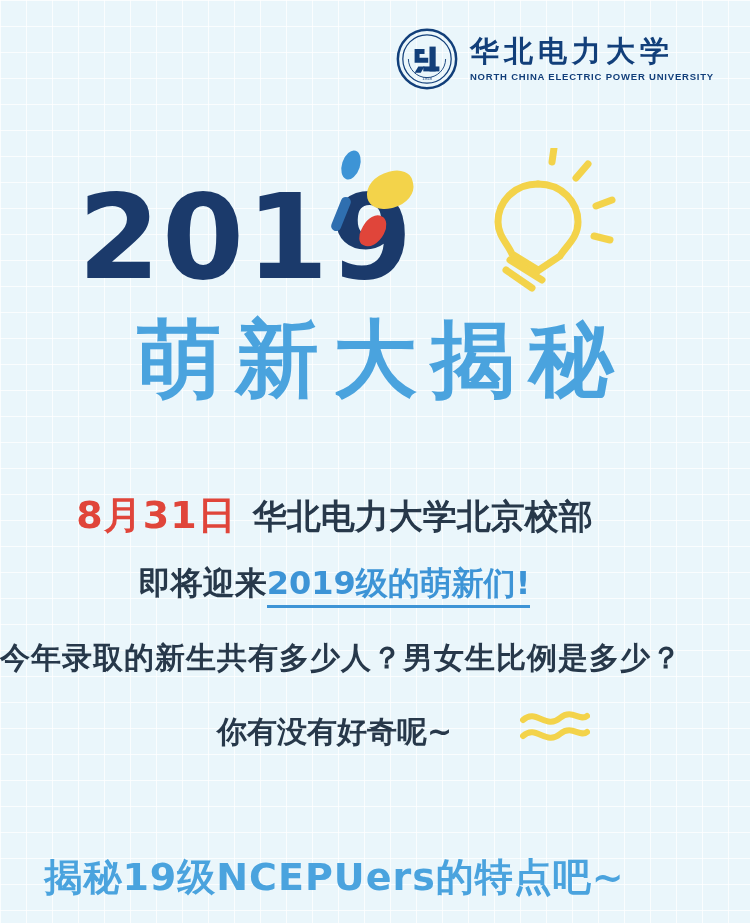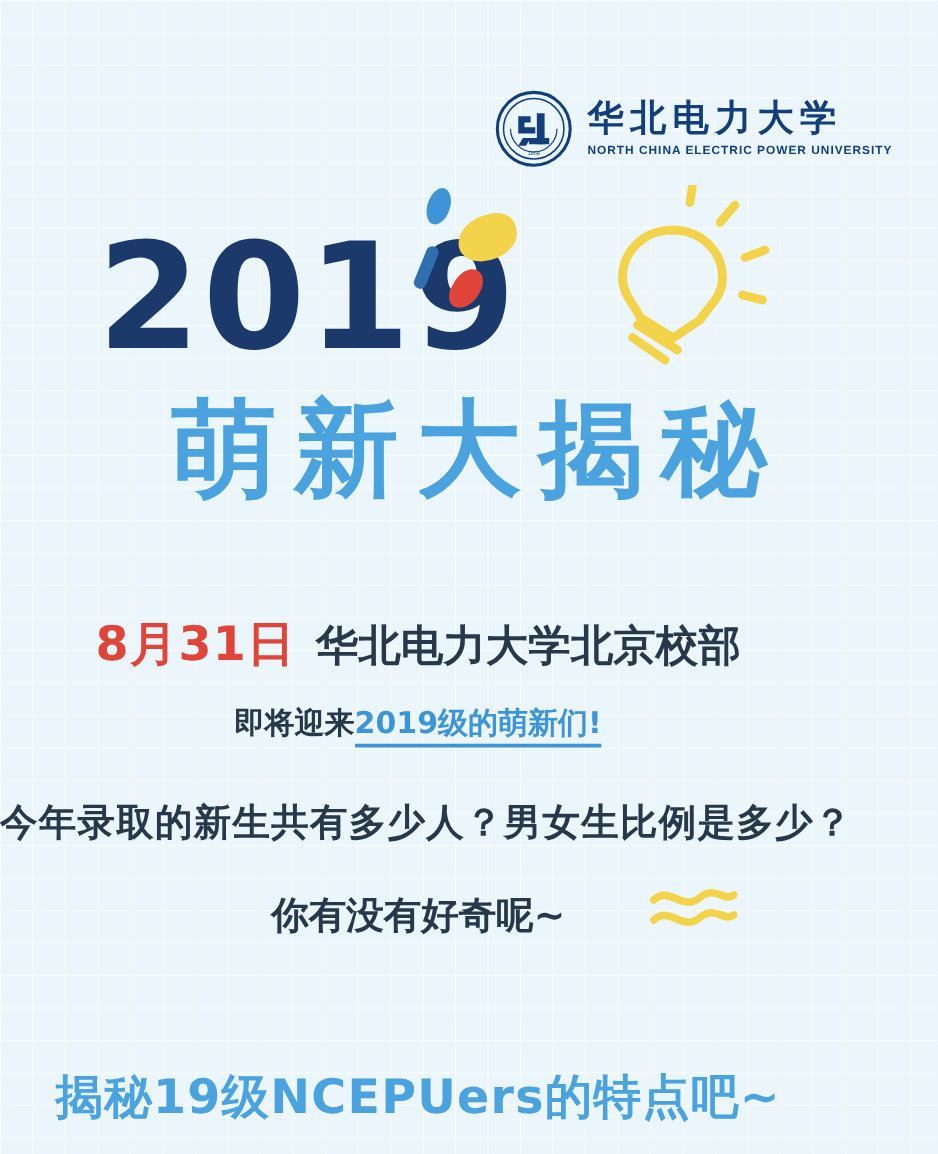--- a/index.html
+++ b/index.html
@@ -27,21 +27,20 @@
   }
 
   
   .logo-block {
     position: absolute;
     top: 28px;
     right: 36px;
     display: flex;
     align-items: center;
     gap: 12px;
-    margin-top: 44px;
   }
   .logo-mark {
     width: 62px;
     height: 62px;
     flex: 0 0 auto;
   }
   .logo-text {
     display: flex;
     flex-direction: column;
     justify-content: center;
@@ -145,21 +144,21 @@
     width: 669px;
     text-align: center;
     font-family: "DejaVu Sans", sans-serif;
     color: #2a3f55;
     white-space: nowrap;
   }
   .l1 { top: 490px; font-size: 34px; font-weight: bold; }
   .l1 .date { color: #e0453a; font-size: 38px; letter-spacing: 1px; }
   .l1 .place { color: #27384a; margin-left: 16px; }
 
-  .l2 { top: 562px; font-size: 24px; font-weight: bold; }
+  .l2 { top: 562px; font-size: 32px; font-weight: bold; }
   .l2 .plain { color: #27384a; }
   .l2 .hl {
     color: #3d94d6;
     border-bottom: 3px solid #3d94d6;
     padding-bottom: 3px;
   }
 
   .l3 { top: 638px; font-size: 30px; font-weight: bold; color: #27384a; letter-spacing: 1px;}
   .l4 { top: 712px; font-size: 30px; font-weight: bold; color: #27384a; }
   .l5 { top: 788px; font-size: 30px; font-weight: bold; color: #27384a; }

